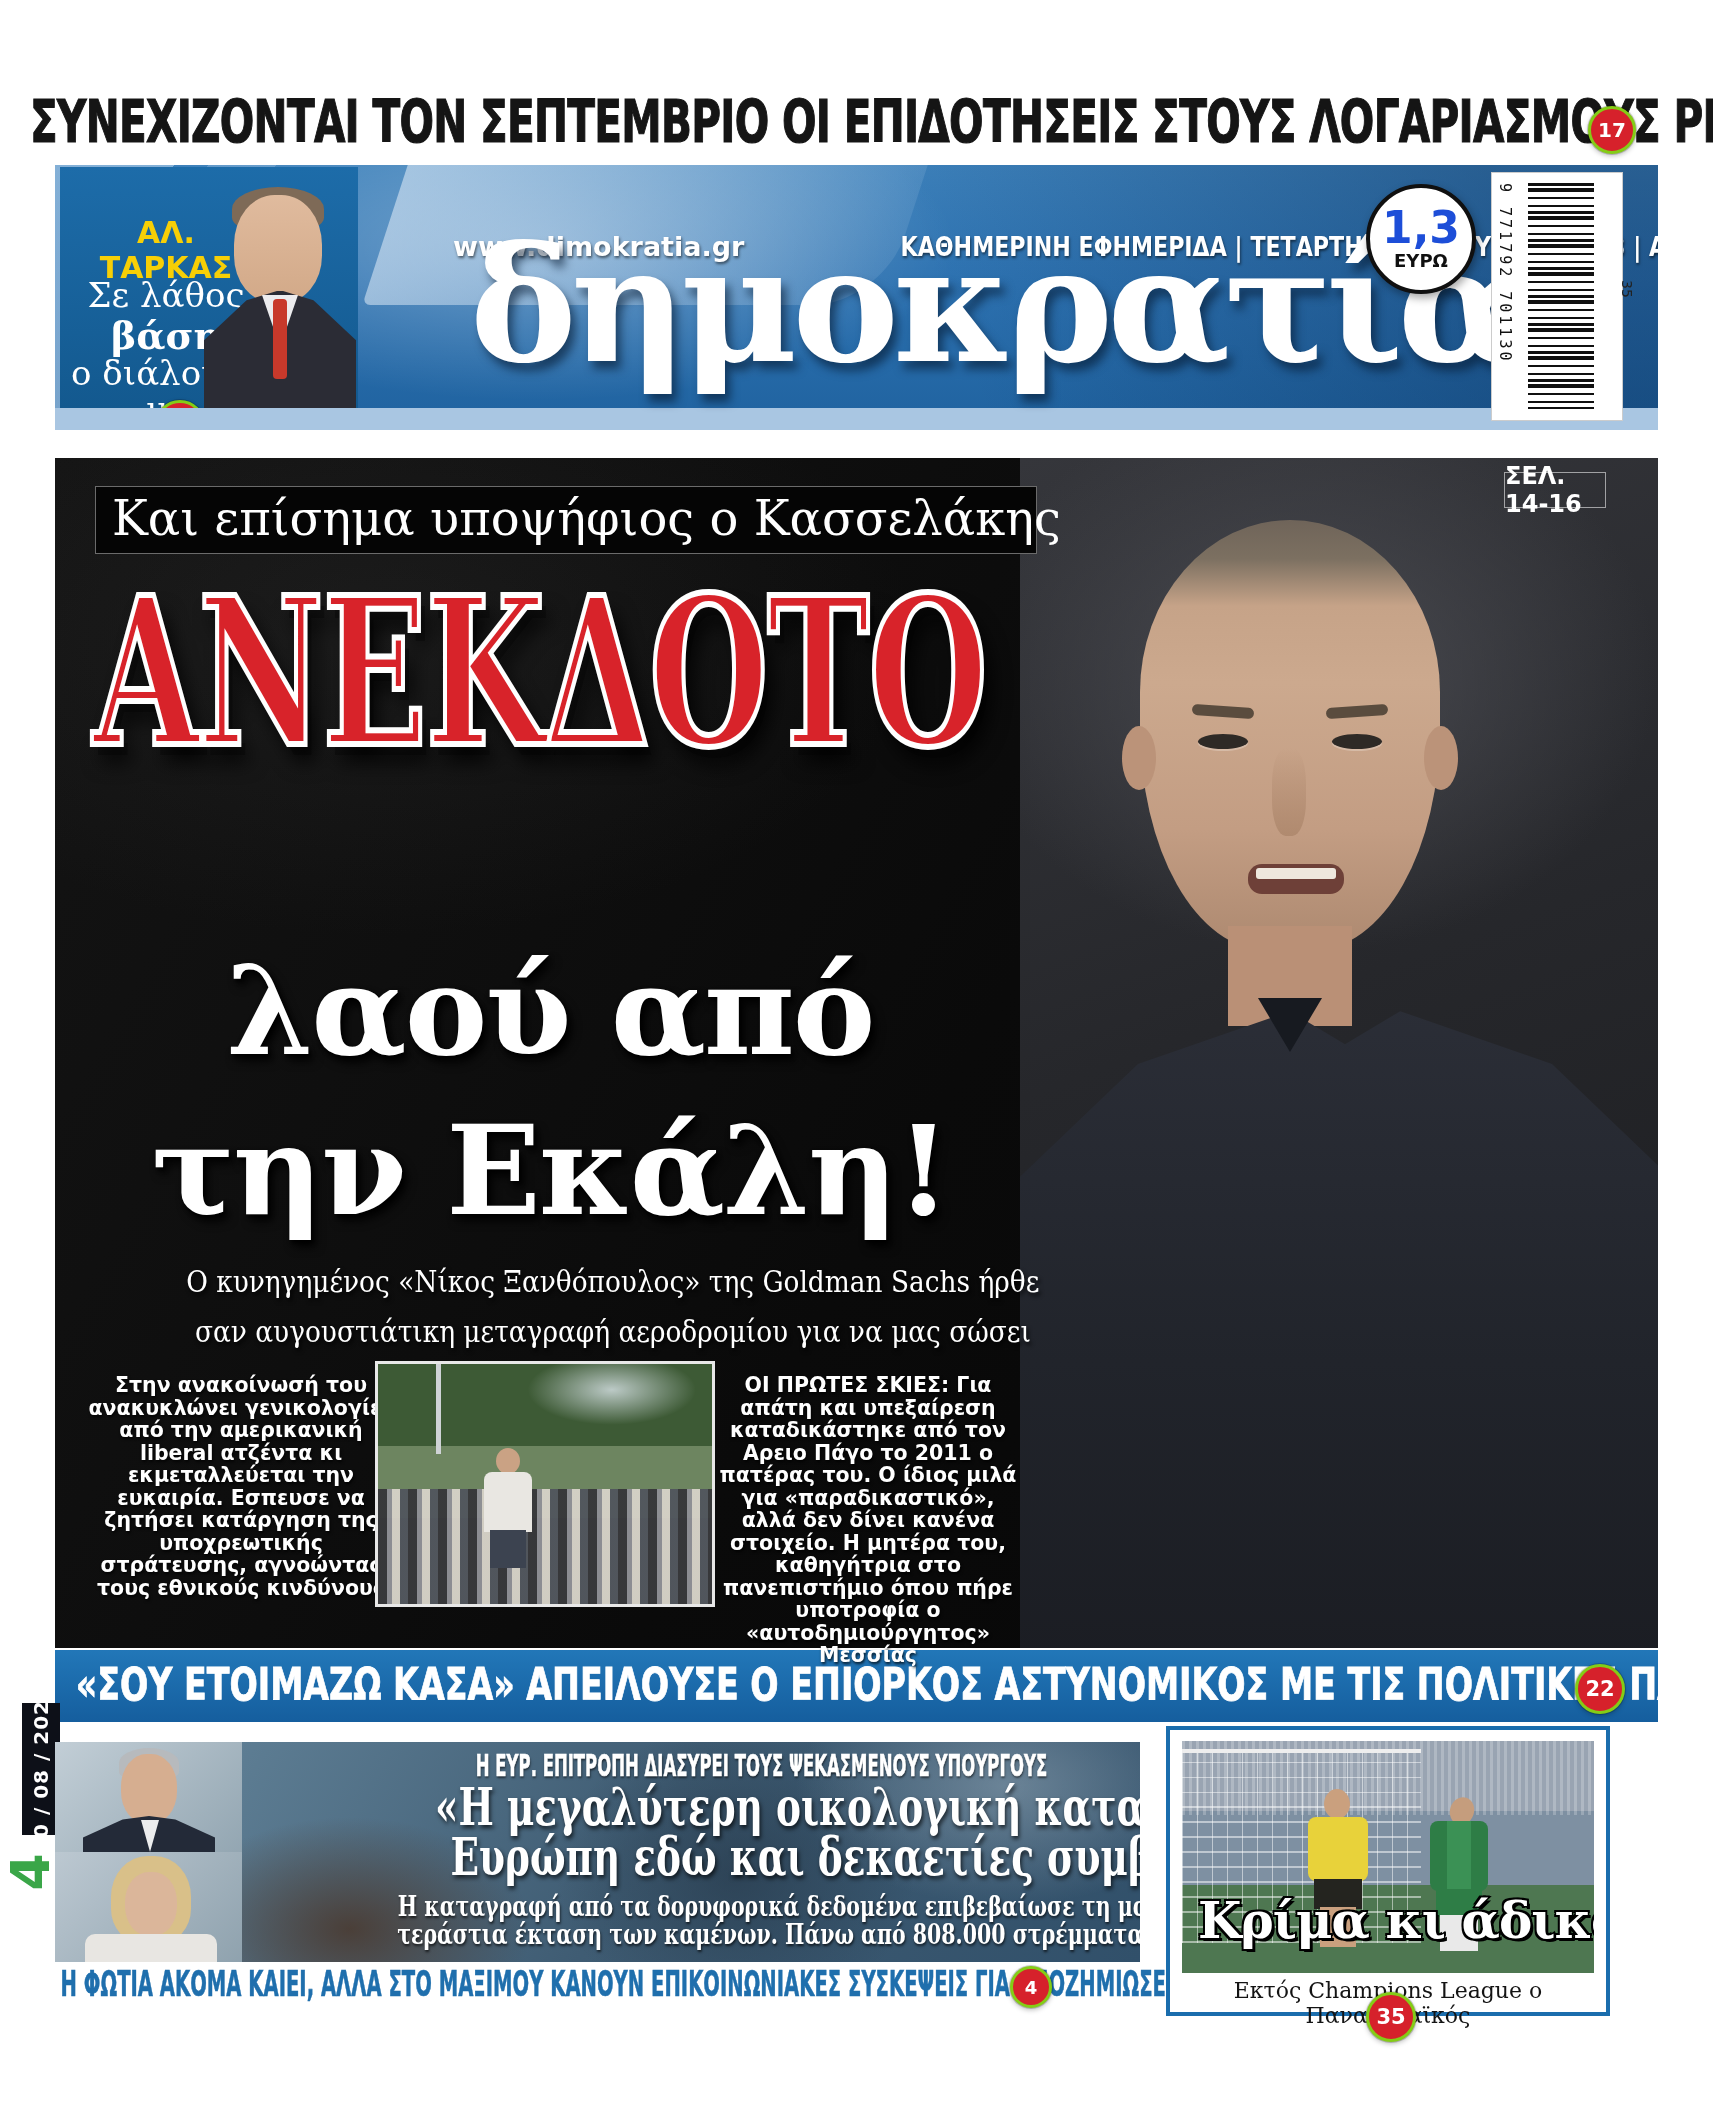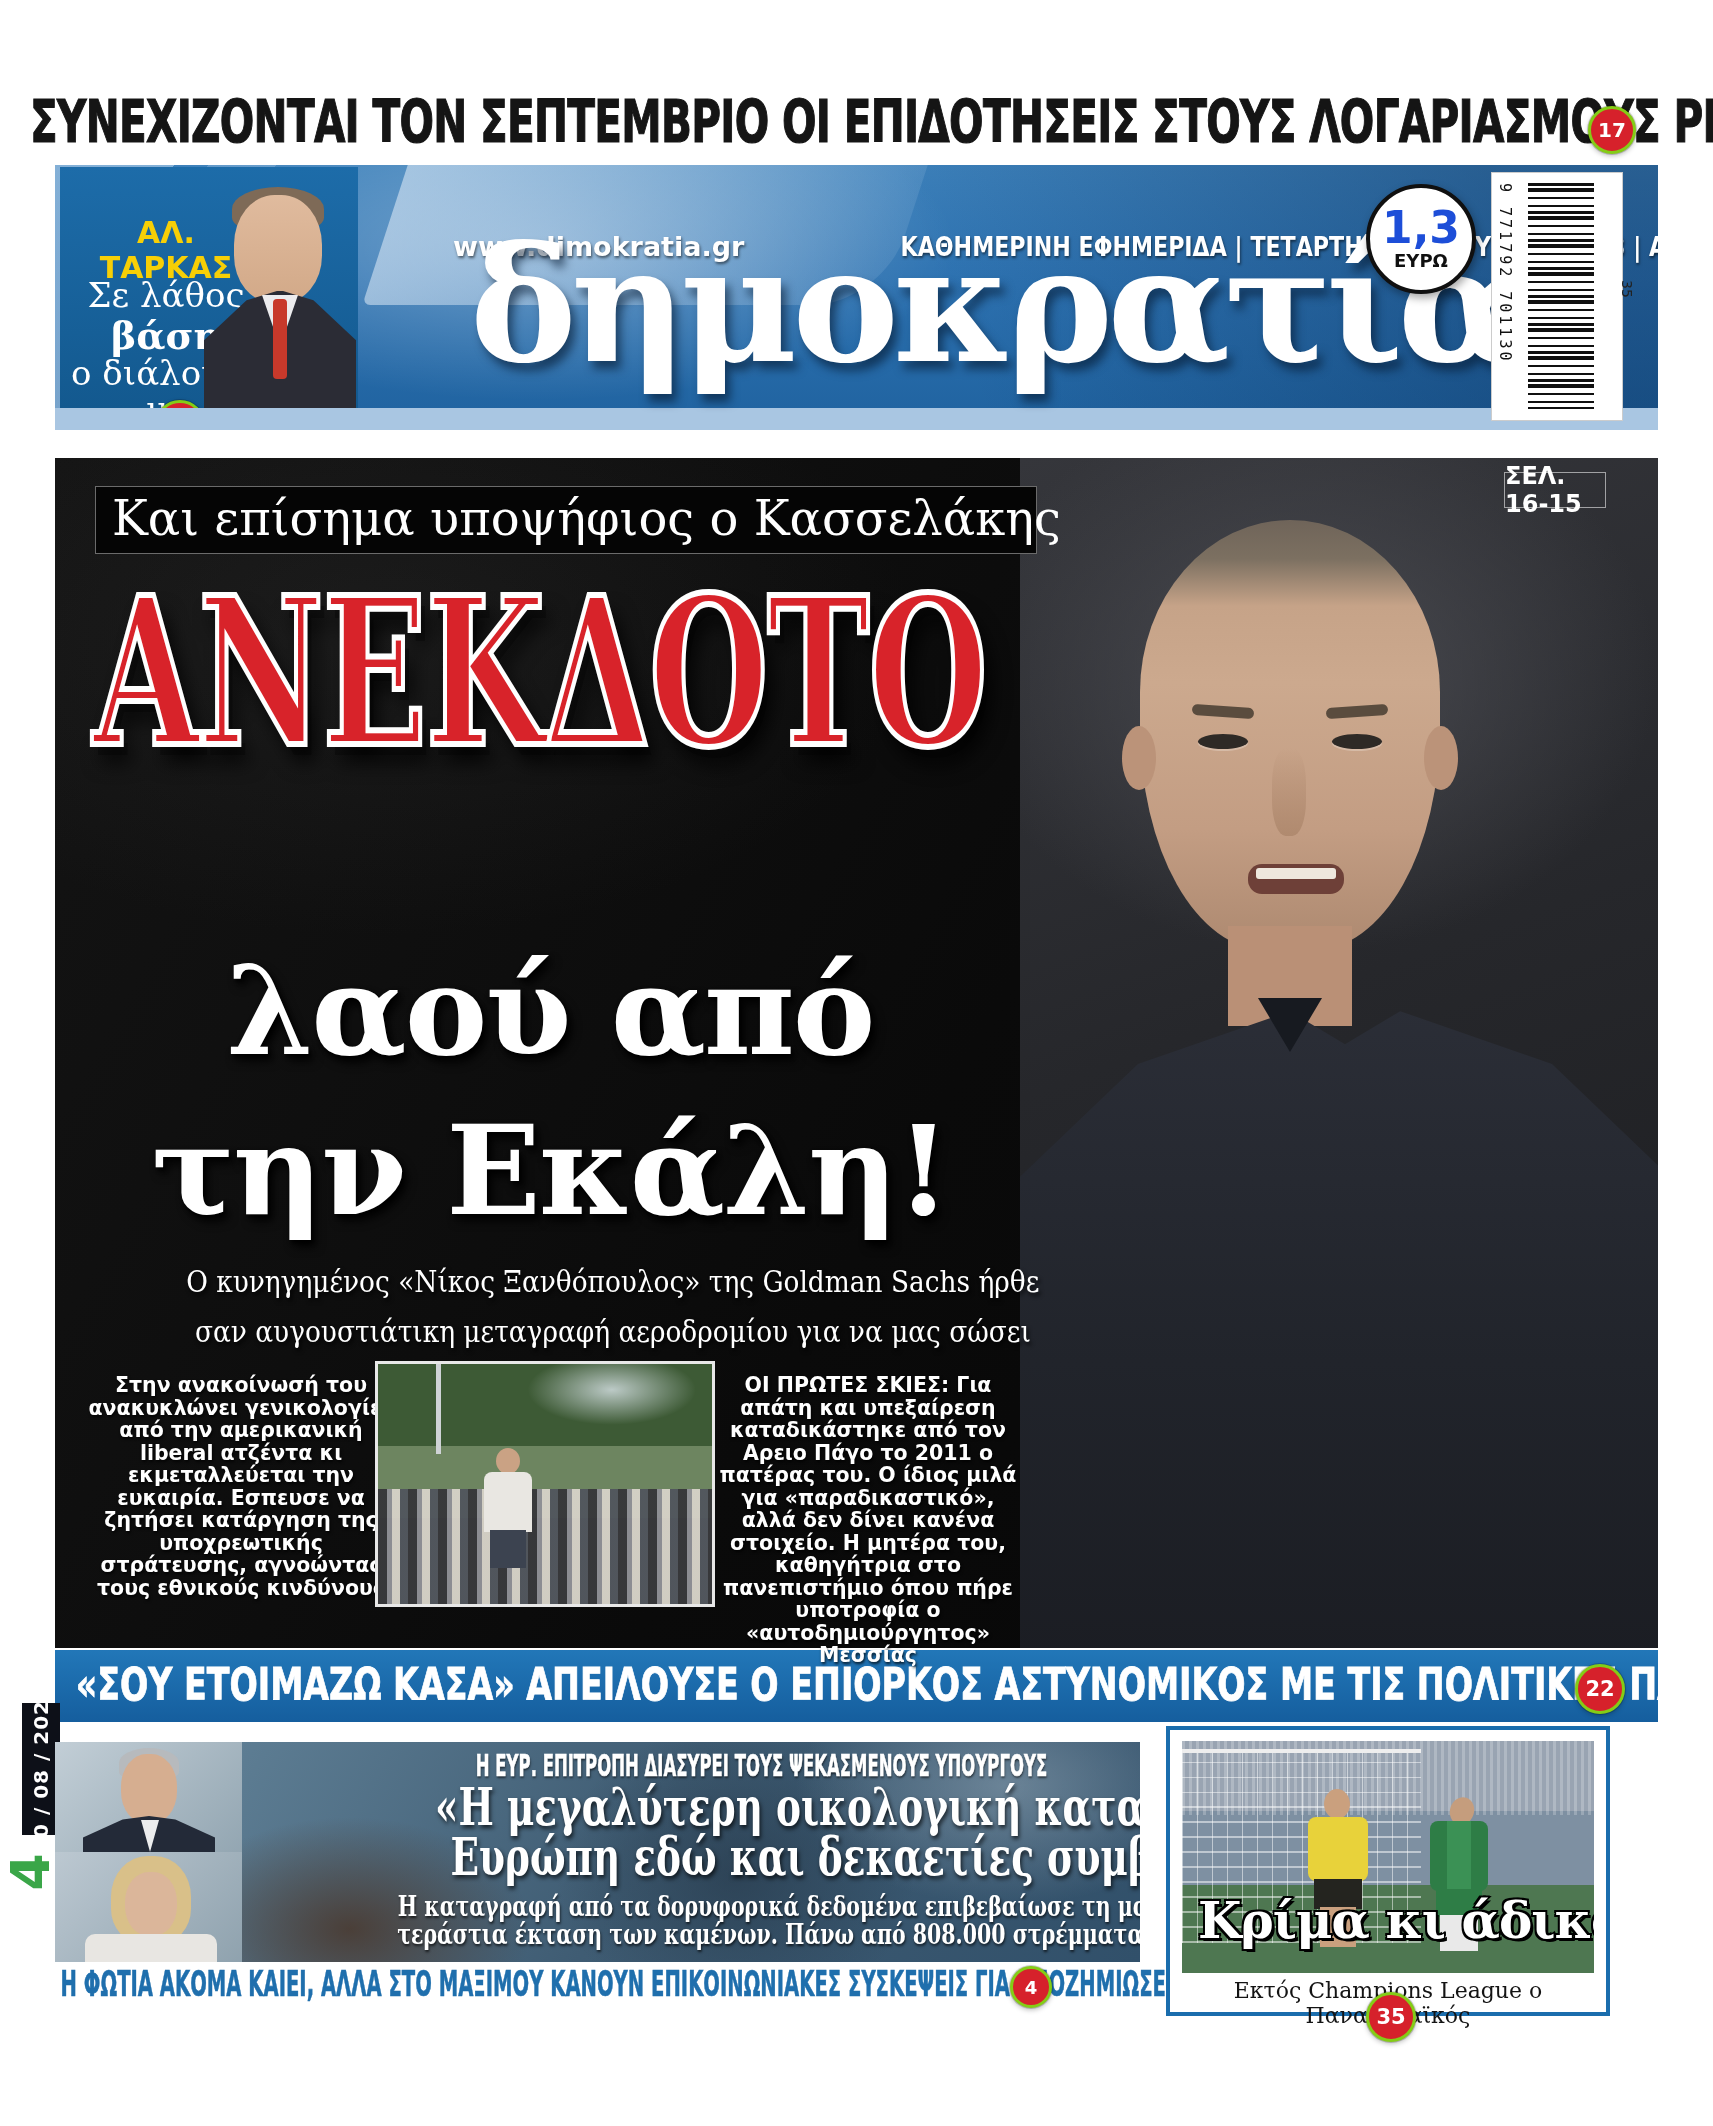--- a/index.html
+++ b/index.html
@@ -273,21 +273,21 @@
       <div class="nose"></div>
       <div class="mouth">
           <div class="teeth"></div>
         </div>
       <div class="neck"></div>
       <div class="shirt"></div>
       <div class="collar"></div>
     </div>
 
     <div class="abs" id="sel-box">
-      <span>ΣΕΛ. 16-15</span>
+      <span>ΣΕΛ. 14-16</span>
     </div>
 
     <div class="abs nowrap" id="main-kicker">
       <div class="t serif">Και επίσημα υποψήφιος ο Κασσελάκης</div>
     </div>
 
     <div class="abs nowrap" id="main-headline">
       <span class="t serif cx">ΑΝΕΚΔΟΤΟ</span>
     </div>
 

